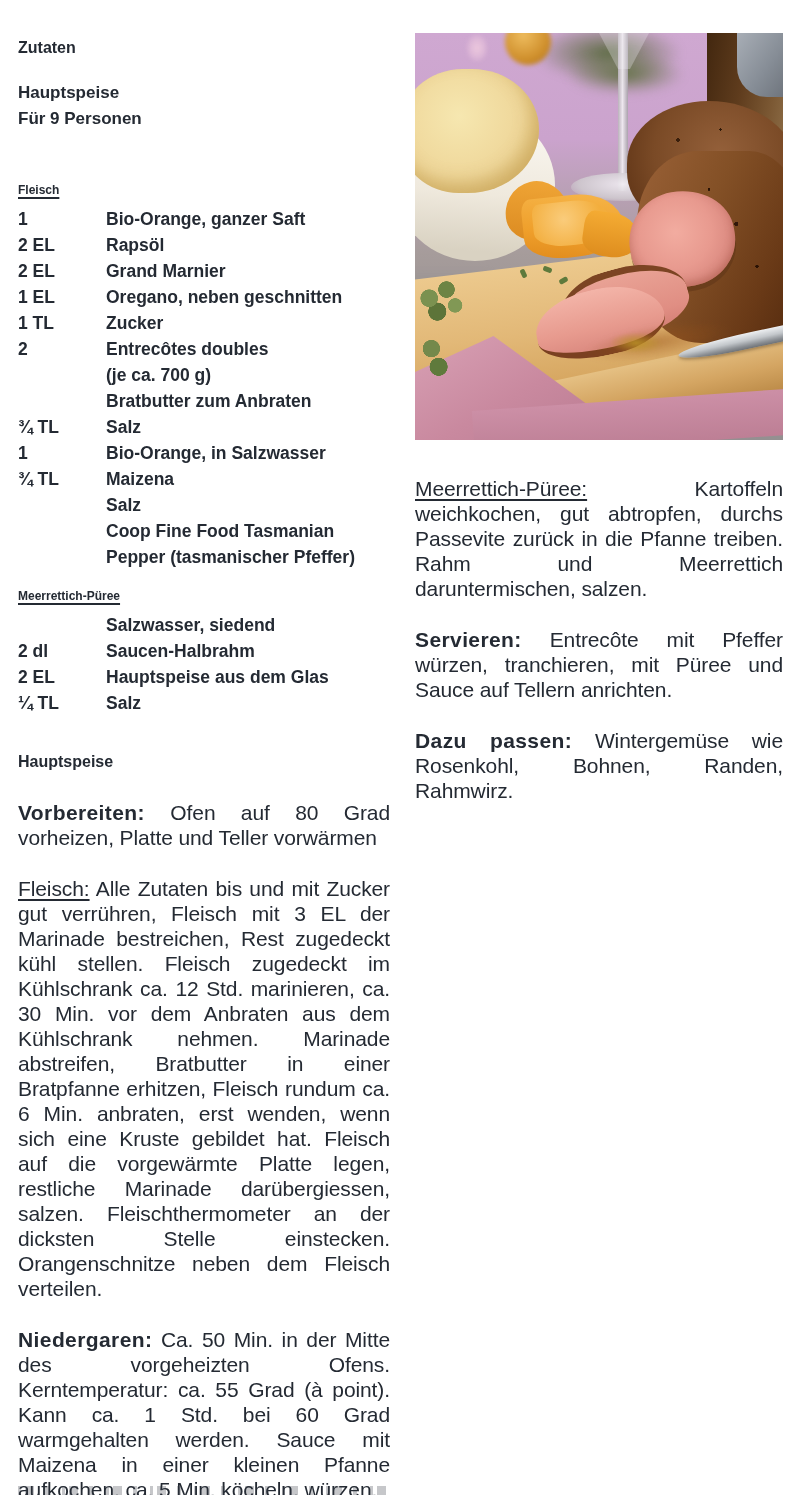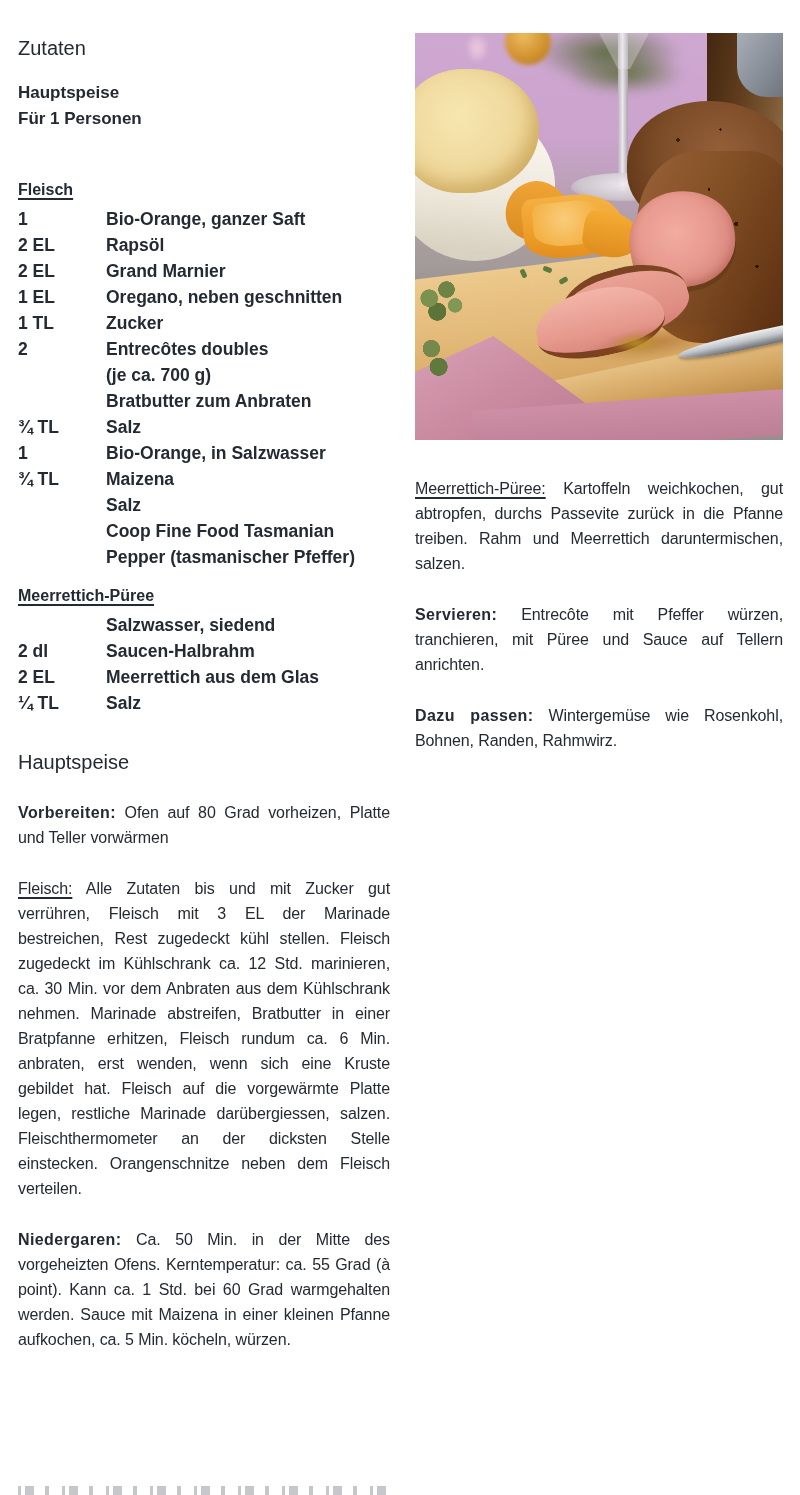--- a/index.html
+++ b/index.html
@@ -3,34 +3,34 @@
 <meta charset="utf-8">
 <style>
   html,body { margin:0; padding:0; background:#ffffff; }
   .page { position:relative; width:800px; height:1495px; background:#ffffff;
           font-family:"Liberation Sans", sans-serif; color:#242a33; overflow:hidden; }
 
   
   .col-left  { position:absolute; left:18px;  top:36px; width:372px; }
   .col-right { position:absolute; left:415px; top:33px; width:368px; }
 
-  .h-title { font-size:20px; font-weight:normal; line-height:24px; margin:0; }
+  .h-title { font-size:16px; font-weight:bold; line-height:24px; margin:0; }
   .meta    { margin-top:20px; font-size:17px; font-weight:bold; line-height:26px; }
 
-  .ing-head { margin-top:46px; font-size:16px; font-weight:bold; line-height:24px;
+  .ing-head { margin-top:46px; font-size:12px; font-weight:bold; line-height:24px;
               text-decoration:underline; text-underline-offset:3px; text-decoration-thickness:1.5px; }
   .ing-head.mp { margin-top:14px; }
   .ing-rows { margin-top:4px; }
   .row  { display:flex; font-size:17.5px; font-weight:bold; line-height:26px; }
   .amt  { flex:0 0 88px; }
   .itm  { white-space:pre-line; }
 
   .zub-title { margin-top:34px; }
 
-  .para { margin:26px 0 0 0; font-size:16px; line-height:25px; text-align:justify;
+  .para { margin:26px 0 0 0; font-size:21px; line-height:25px; text-align:justify;
           letter-spacing:-0.1px; }
   .para.first { margin-top:26px; }
   .lbl-bold { font-weight:bold; letter-spacing:0.4px; }
   .lbl-ul   { text-decoration:underline; text-underline-offset:3px; text-decoration-thickness:1.5px; }
 
   .col-right .para { }
   .col-right .para.first { margin-top:36px; }
 
   
   .photo { position:relative; width:368px; height:407px; overflow:hidden; background:#c9a2cb; }
@@ -119,21 +119,21 @@
 <body>
 
 <div class="page">
 
   <div class="col-left">
 
     <h1 class="h-title">Zutaten</h1>
 
     <div class="meta">
       <div>Hauptspeise</div>
-      <div>Für 1 Personen</div>
+      <div>Für 9 Personen</div>
     </div>
 
     <div class="ing-head">Fleisch</div>
     <div class="ing-rows">
       <div class="row">
           <span class="amt">1</span>
           <span class="itm">Bio-Orange, ganzer Saft</span>
         </div>
       <div class="row">
           <span class="amt">2 EL</span>
@@ -188,21 +188,21 @@
       <div class="row">
           <span class="amt"></span>
           <span class="itm">Salzwasser, siedend</span>
         </div>
       <div class="row">
           <span class="amt">2 dl</span>
           <span class="itm">Saucen-Halbrahm</span>
         </div>
       <div class="row">
           <span class="amt">2 EL</span>
-          <span class="itm">Meerrettich aus dem Glas</span>
+          <span class="itm">Hauptspeise aus dem Glas</span>
         </div>
       <div class="row">
           <span class="amt">¼ TL</span>
           <span class="itm">Salz</span>
         </div>
     </div>
 
     <h1 class="h-title zub-title">Hauptspeise</h1>
 
     <p class="para first"><span class="lbl-bold">Vorbereiten:</span> <span>Ofen auf 80 Grad vorheizen, Platte und Teller vorwärmen</span></p>

